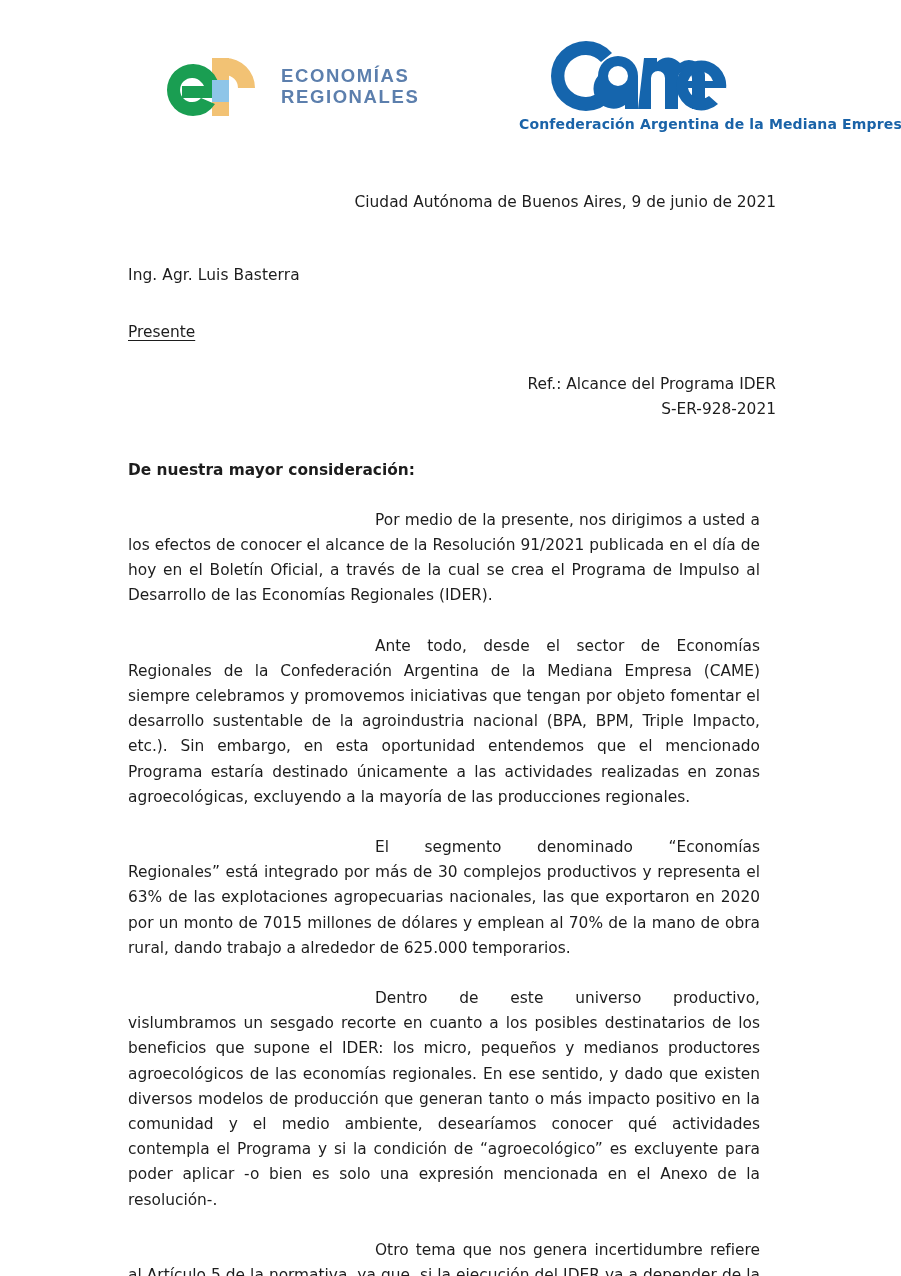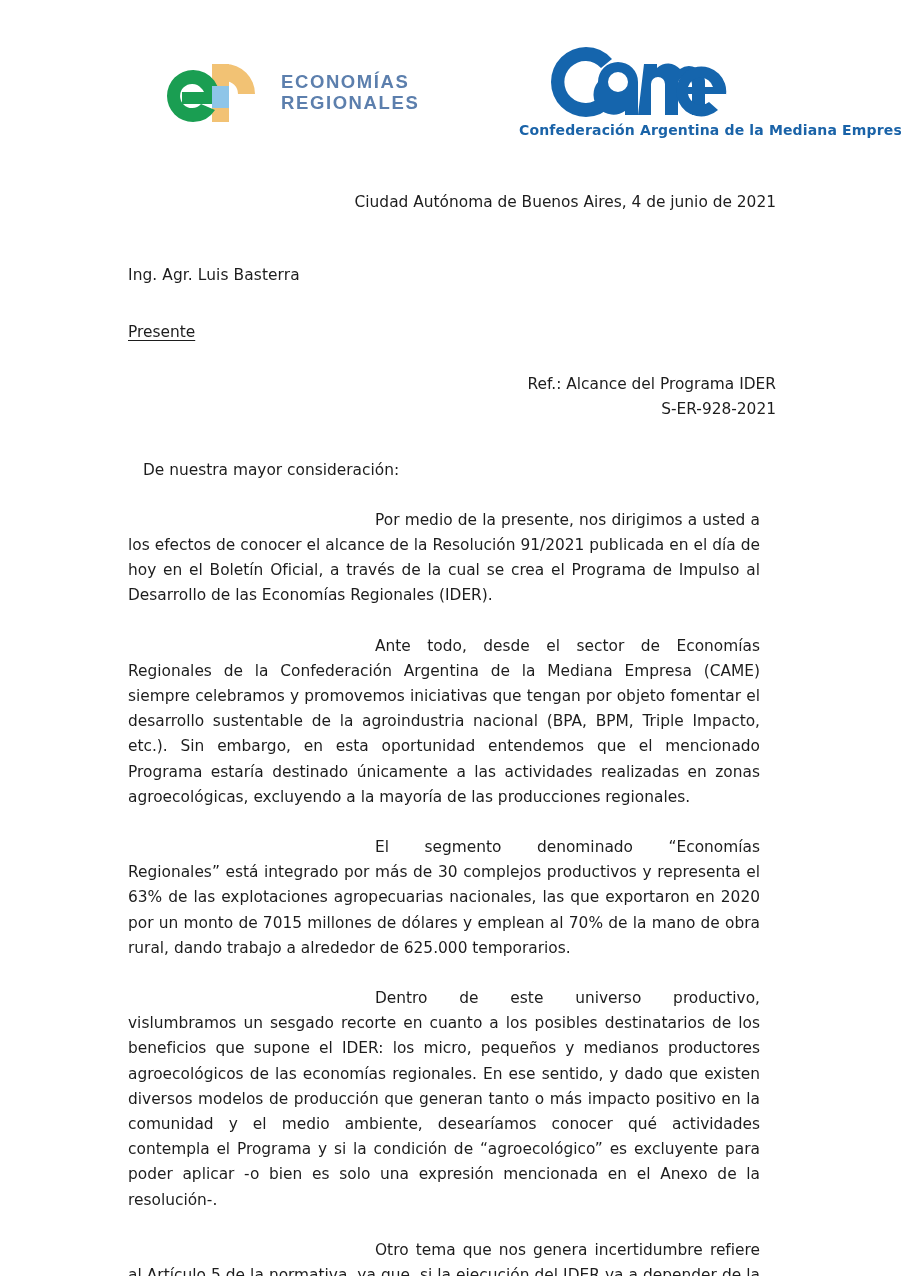--- a/index.html
+++ b/index.html
@@ -19,21 +19,21 @@
     background: #ffffff;
     overflow: hidden;
     margin: 0 auto;
     box-sizing: border-box;
   }
 
   
   .letterhead {
     position: absolute;
     left: 0;
-    top: 38px;
+    top: 32px;
     width: 901px;
     height: 120px;
   }
   .logo-er {
     position: absolute;
     left: 163px;
     top: 18px;
     display: flex;
     align-items: center;
     gap: 14px;
@@ -104,21 +104,22 @@
     text-underline-offset: 2.5px;
     margin-top: 32px;
   }
   .ref-block {
     text-align: right;
     margin: 26px 0 0 0;
     line-height: 25px;
   }
   .ref-block span { display: block; white-space: nowrap; }
   .salutation {
-    margin: 36px 0 0 15px;
+    margin: 36px 0 0 0;
+    font-weight: bold;
   }
   .para {
     margin: 25px 16px 0 0;
     text-align: justify;
     text-indent: 0;
   }
   .para .lead-in {
     display: inline-block;
     width: 247px;
   }
@@ -162,21 +163,21 @@
           <path d="M186 52 a25 25 0 1 0 -8 15 l-9 -8 a13 13 0 0 1 -21 -8 h38 z
                    M148 44 a13 13 0 0 1 25 0 z"></path>
         </g>
       </svg>
       <div class="came-tag">Confederación Argentina de la Mediana Empresa</div>
     </div>
   </div>
 
   <div class="body-area">
 
-    <p class="line-date">Ciudad Autónoma de Buenos Aires, 4 de junio de 2021</p>
+    <p class="line-date">Ciudad Autónoma de Buenos Aires, 9 de junio de 2021</p>
 
     <div class="addressee">
       <span class="nm">Ing. Agr. Luis Basterra</span>
       <span class="pres">Presente</span>
     </div>
 
     <div class="ref-block">
       <span>Ref.: Alcance del Programa IDER</span>
       <span>S-ER-928-2021</span>
     </div>

